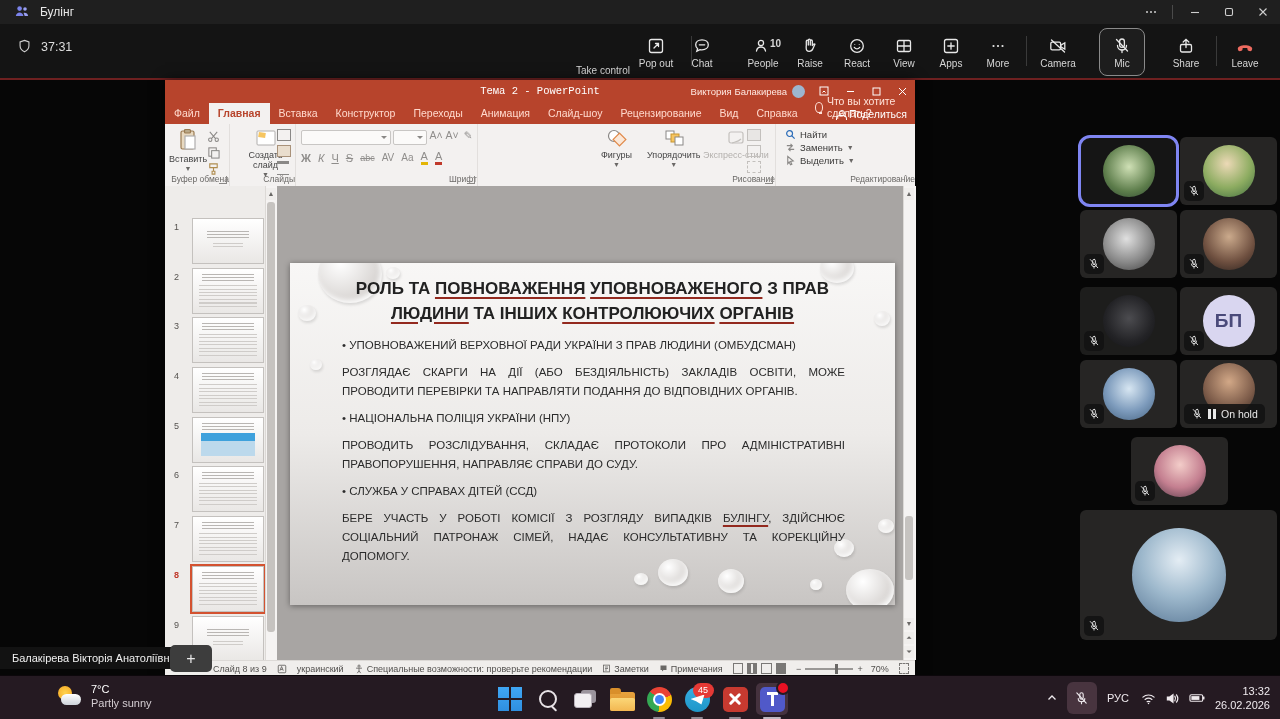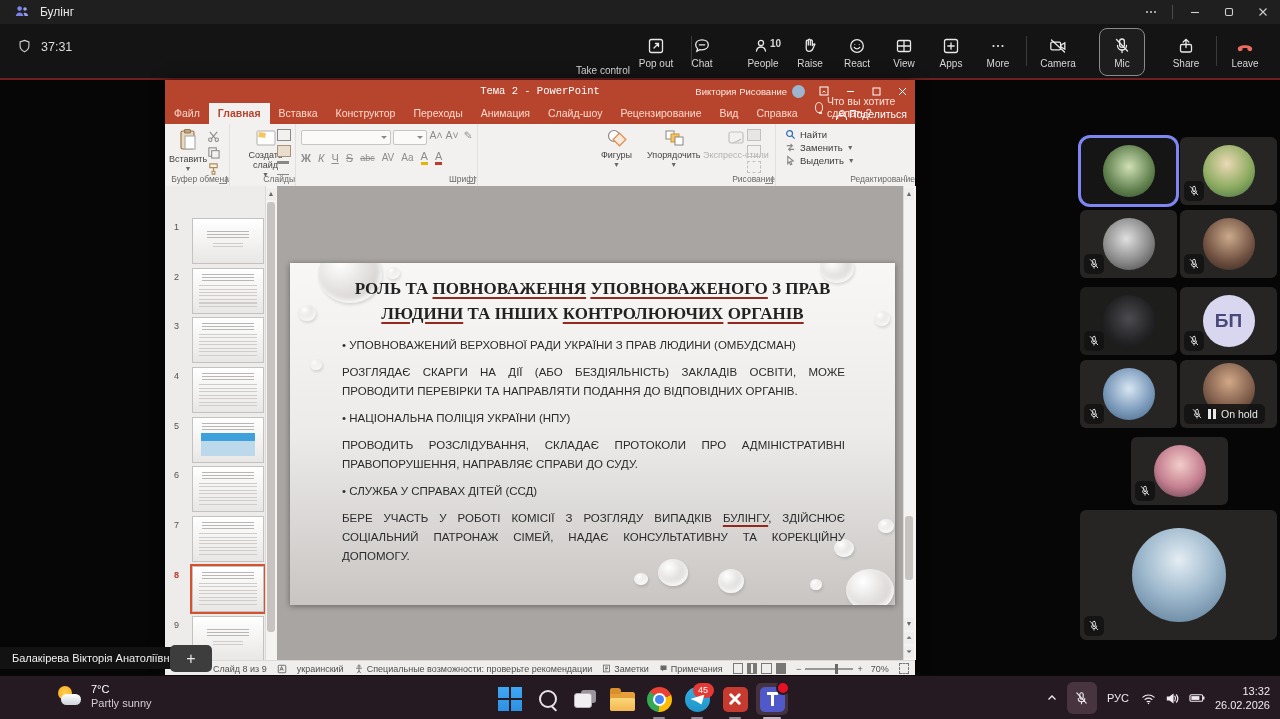--- a/index.html
+++ b/index.html
@@ -74,21 +74,21 @@
   .thumb.sel{outline:2px solid #d35230;outline-offset:0;}
   .tnum.sel{color:#c0392b;font-weight:bold;}
   .tscroll{position:absolute;left:100px;top:106px;width:12px;height:474px;background:#f5f3f2;border-left:1px solid #dcd9d6;}
   .tsa{position:absolute;left:101px;width:10px;height:12px;background:#f0eeec;color:#6a6866;font-size:7px;text-align:center;line-height:12px;}
   .tsthumb{position:absolute;left:102px;width:8px;background:#c6c3c0;border-radius:3px;}
 
   
   .canvas{position:absolute;left:112px;top:106px;width:626px;height:474px;background:#a8a5a3;}
   .slide{position:absolute;left:13px;top:77px;width:605px;height:342px;background:linear-gradient(180deg,#f8f7f6 0%,#edebe9 50%,#c8c5c3 100%);box-shadow:0 1px 6px rgba(0,0,0,.4);overflow:hidden;}
   .drop{position:absolute;border-radius:50%;background:radial-gradient(circle at 35% 30%,#ffffff,#dddad8 60%,#c2bfbd);box-shadow:inset -2px -3px 5px rgba(255,255,255,.9),1px 2px 3px rgba(0,0,0,.12);}
-  .slide-title{position:relative;margin:14px 28px 0 28px;text-align:center;font-size:17px;font-weight:bold;color:#222;line-height:1.45;font-family:Liberation Serif, serif;}
+  .slide-title{position:relative;margin:14px 28px 0 28px;text-align:center;font-size:17px;font-weight:bold;color:#222;line-height:1.45;}
   .spell{text-decoration:underline;text-decoration-color:#93291e;text-decoration-thickness:2px;text-underline-offset:3px;}
   .scontent{position:relative;margin:10px 50px 0 52px;color:#2b2b2b;font-size:11.5px;line-height:1.65;}
   .scontent p{margin:8px 0;}
   .scontent p.b:before{content:"• ";color:#2b2b2b;}
   .scontent p.j{text-align:justify;}
 
   
   .vscroll{position:absolute;left:738px;top:106px;width:12px;height:474px;background:#f5f3f2;border-left:1px solid #dcd9d6;}
   .vsa{position:absolute;left:739px;width:10px;height:12px;color:#6a6866;font-size:7px;text-align:center;line-height:12px;background:#f0eeec;}
   .vsthumb{position:absolute;left:740px;width:8px;background:#c6c3c0;border-radius:3px;}
@@ -323,21 +323,21 @@
     </div>
   </div>
 
   <div class="stage">
     <div class="redline"></div>
 
     <div class="ppt">
       <div class="ppt-titlebar">
         <span class="ppt-title">Тема 2  -  PowerPoint</span>
         <span class="ppt-acct">
-          <span>Виктория Рисование</span>
+          <span>Виктория Балакирева</span>
           <span class="ppt-avatar"></span>
         </span>
         <div class="ppt-wbtn" style="right:78px;">
           <svg width="10" height="10" viewBox="0 0 10 10" fill="none" stroke="#fff" stroke-width="1">
               <rect x="1" y="1" width="8" height="8"></rect>
               <path d="M3.5 6.5L5 5l1.5 1.5"></path>
             </svg>
         </div>
         <div class="ppt-wbtn" style="right:52px;">
           <svg width="9" height="9" viewBox="0 0 9 9">

